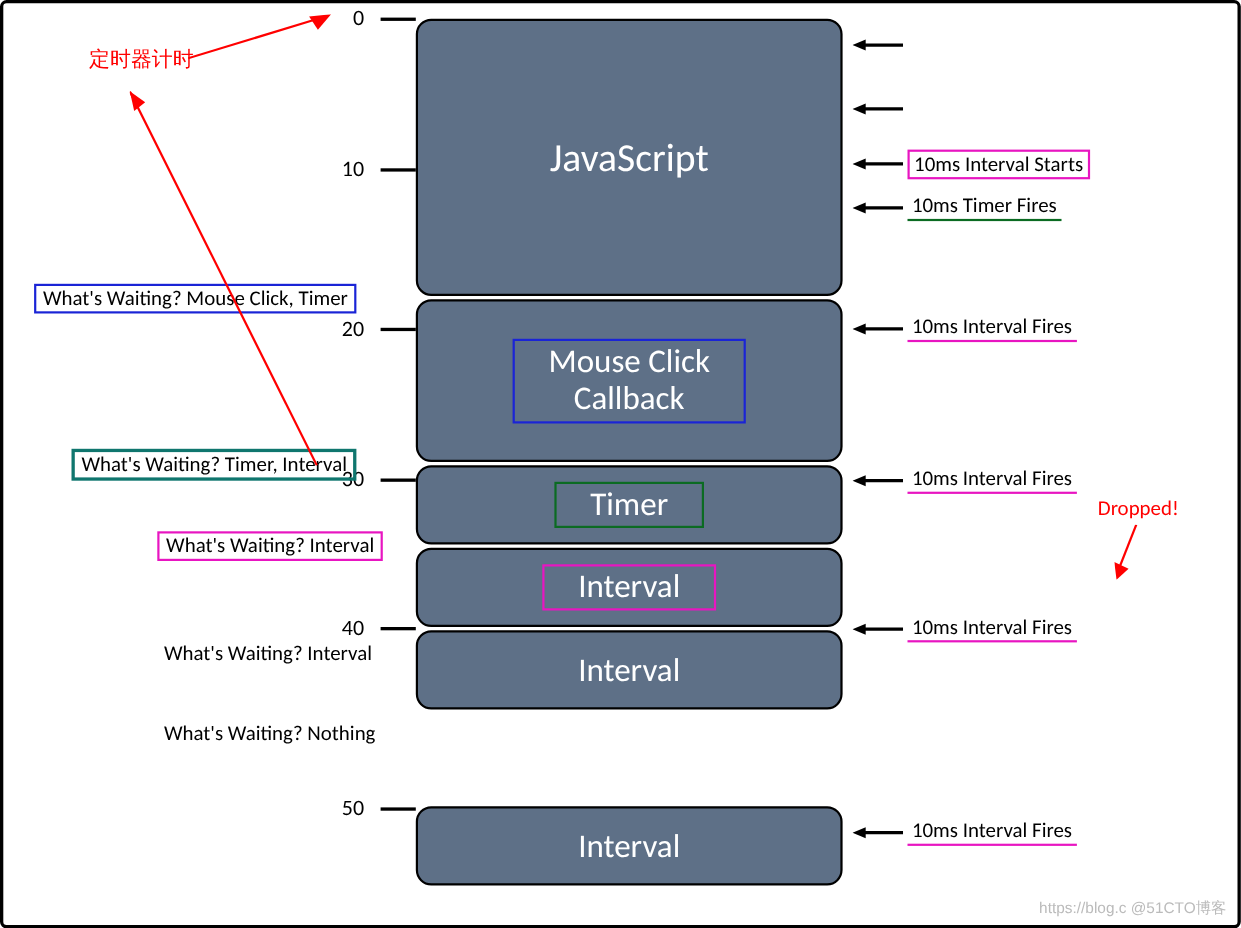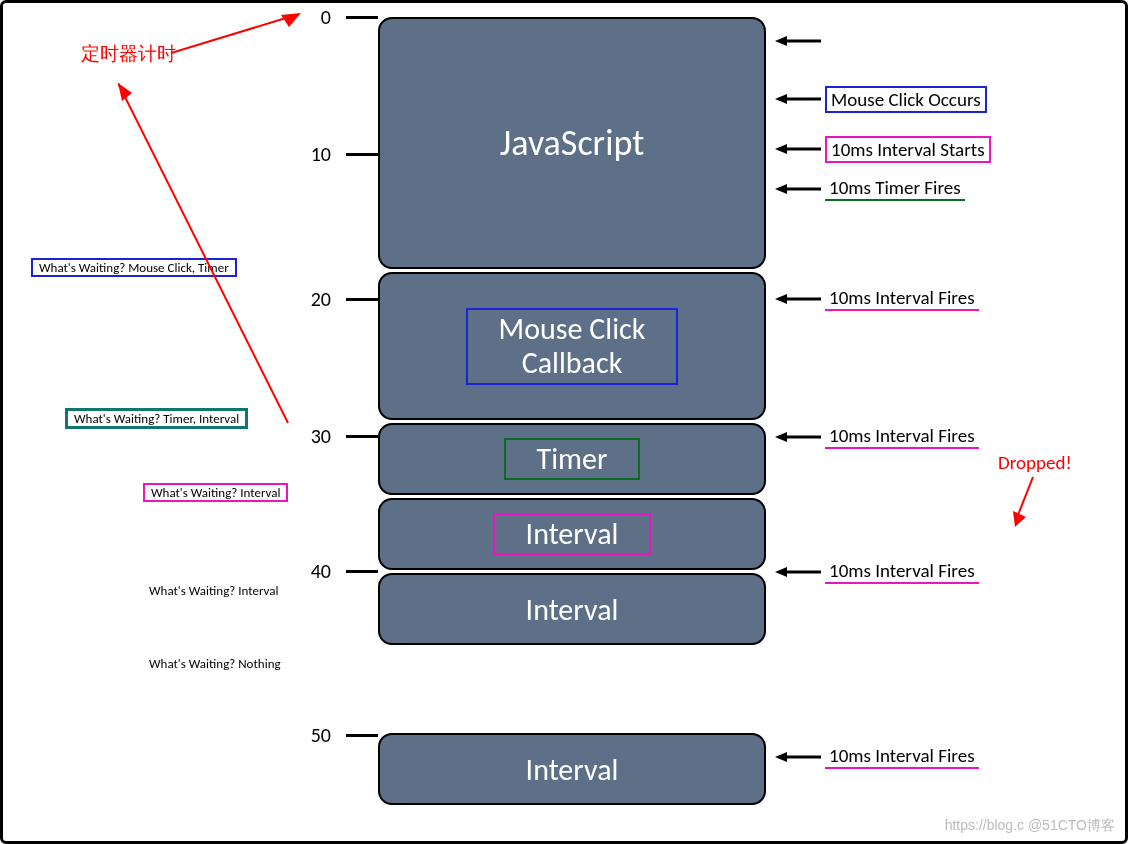--- a/index.html
+++ b/index.html
@@ -63,21 +63,21 @@
   }
   .ev-arrow {
     position: absolute;
     width: 46px;
     height: 12px;
   }
   .ev-arrow svg { width: 100%; height: 100%; display: block; }
 
   .wait-label {
     position: absolute;
-    font-size: 13px;
+    font-size: 19px;
     color: #000;
     padding: 0 6px;
     white-space: nowrap;
   }
 
   .red-text {
     position: absolute;
     color: #f00;
     font-family: "SimSun", serif;
     font-size: 19px;
@@ -154,21 +154,20 @@
         <polygon points="0,6 12,1 12,11" fill="#000"></polygon>
       </svg>
   </div>
 
   <div class="ev-arrow" style="top:90px;left:772px">
     <svg viewBox="0 0 46 12">
         <line x1="8" y1="6" x2="46" y2="6" stroke="#000" stroke-width="3"></line>
         <polygon points="0,6 12,1 12,11" fill="#000"></polygon>
       </svg>
   </div>
-  <div class="ev-label" style="top:83px;border-color:#1a24d6">Mouse Click Occurs</div>
 
   <div class="ev-arrow" style="top:140px;left:772px">
     <svg viewBox="0 0 46 12">
         <line x1="8" y1="6" x2="46" y2="6" stroke="#000" stroke-width="3"></line>
         <polygon points="0,6 12,1 12,11" fill="#000"></polygon>
       </svg>
   </div>
   <div class="ev-label" style="top:133px;border-color:#e815c1">10ms Interval Starts</div>
 
   <div class="ev-arrow" style="top:180px;left:772px">

